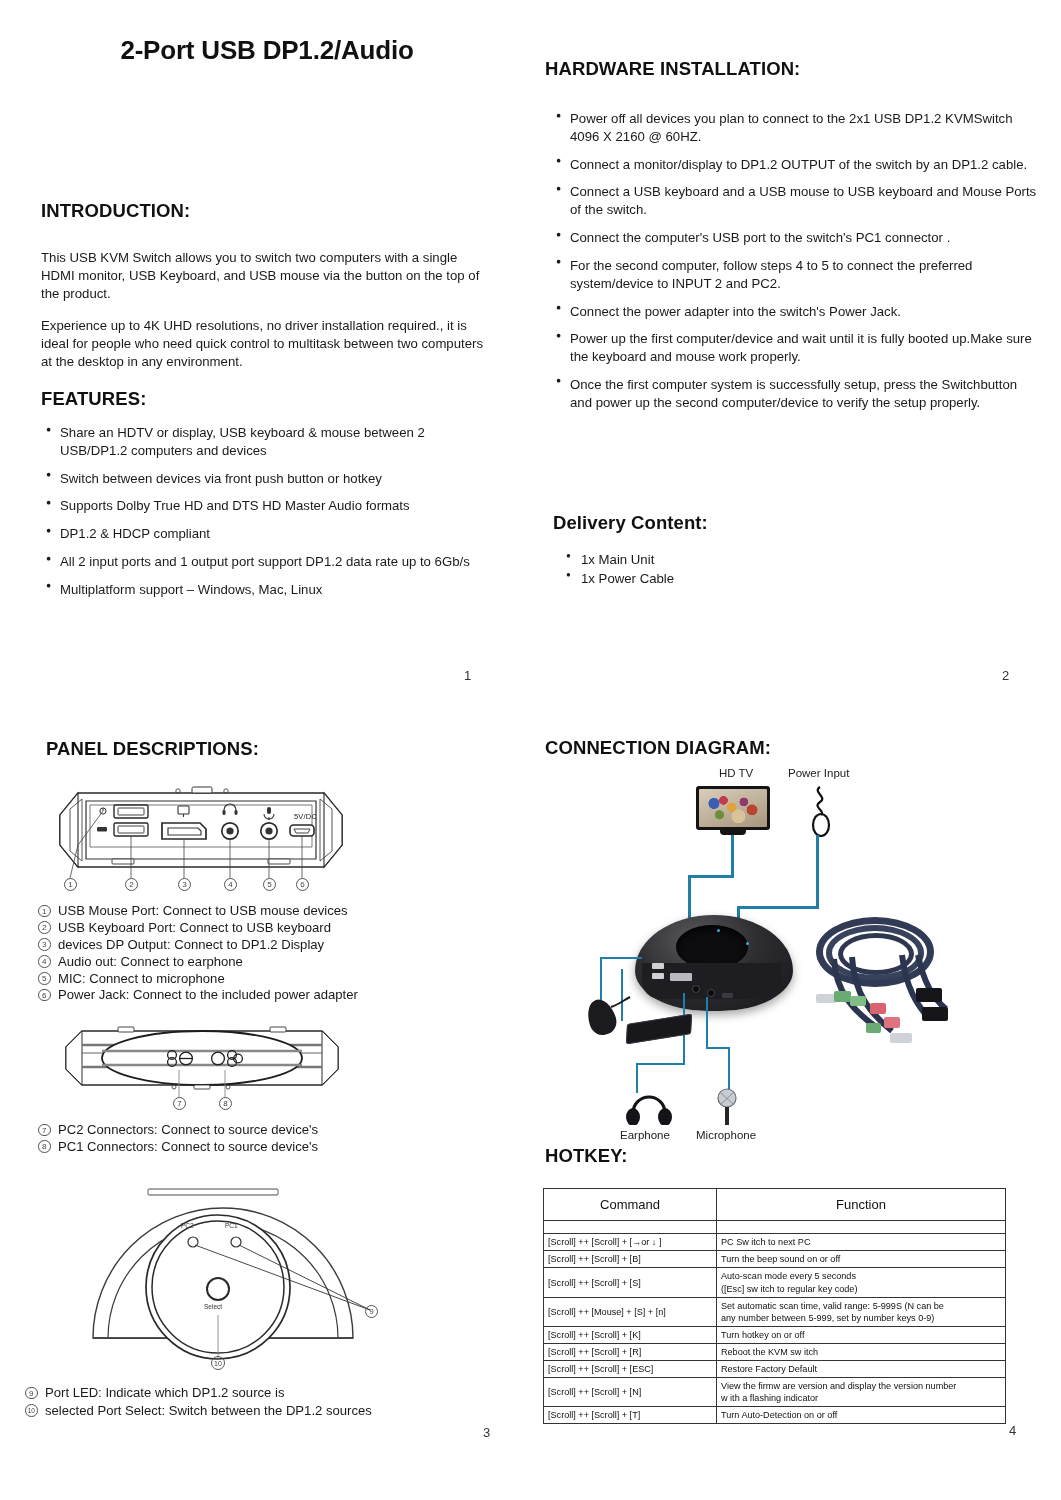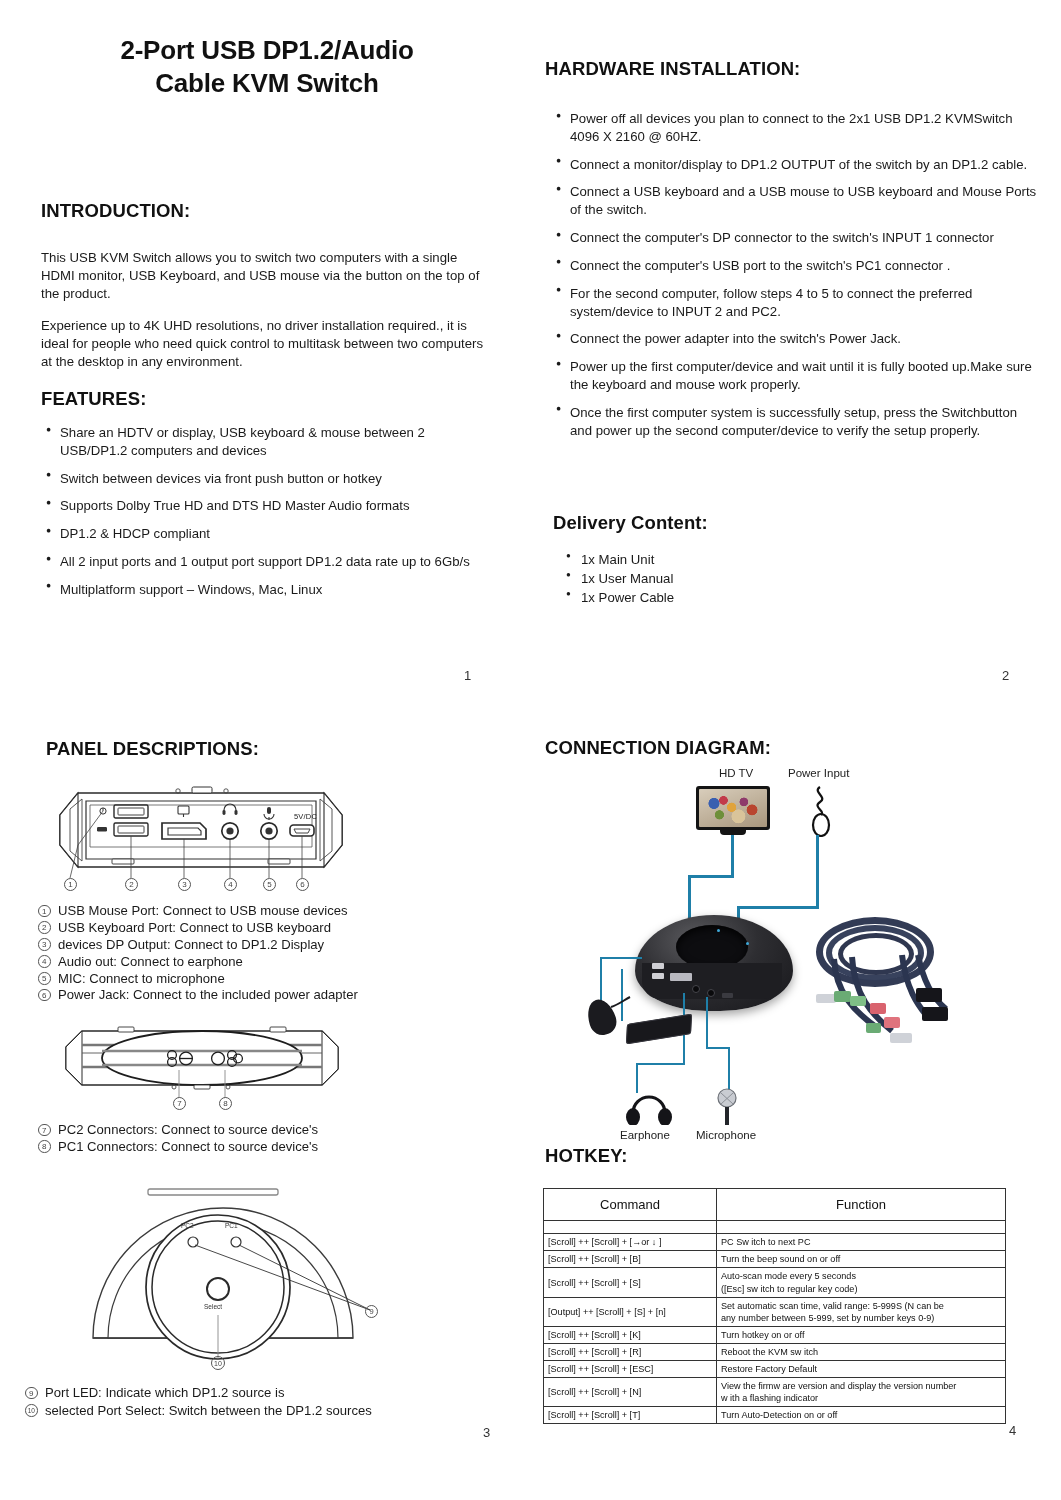--- a/index.html
+++ b/index.html
@@ -141,21 +141,20 @@
   .hp-ico { position:absolute; }
   .mic-ico { position:absolute; }
 </style>
 </head>
 <body>
 
 <div class="page" id="q1">
 
   <div class="doc-title">
     <div>2-Port USB DP1.2/Audio</div>
-    <div>Cable KVM Switch</div>
   </div>
 
   <div style="position:absolute; left:41px; top:200px; width:460px;">
     <h2 class="sec">INTRODUCTION:</h2>
     <p class="body" style="margin-top:27px; width:453px;">This USB KVM Switch allows you to switch two computers with a single HDMI monitor, USB Keyboard, and USB mouse via the button on the top of the product.</p>
     <p class="body" style="margin-top:13px; width:453px;">Experience up to 4K UHD resolutions, no driver installation required., it is ideal for people who need quick control to multitask between two computers at the desktop in any environment.</p>
   </div>
 
   <div style="position:absolute; left:41px; top:388px; width:460px;">
     <h2 class="sec">FEATURES:</h2>
@@ -173,34 +172,32 @@
 </div>
 
 <div class="page" id="q2">
 
   <div style="position:absolute; left:15px; top:58px; width:500px;">
     <h2 class="sec">HARDWARE INSTALLATION:</h2>
     <ul class="bullets" style="margin-top:30px; width:487px; margin-left:10px;">
       <li>Power off all devices you plan to connect to the 2x1 USB DP1.2 KVMSwitch 4096 X 2160 @ 60HZ.</li>
       <li>Connect a monitor/display to DP1.2 OUTPUT of the switch by an DP1.2 cable.</li>
       <li>Connect a USB keyboard and a USB mouse to USB keyboard and Mouse Ports of the switch.</li>
-      <li>Connect the computer's DP connector to the switch's INPUT 1 connector</li>
       <li>Connect the computer's USB port to the switch's PC1 connector .</li>
       <li>For the second computer, follow steps 4 to 5 to connect the preferred system/device to INPUT 2 and PC2.</li>
       <li>Connect the power adapter into the switch's Power Jack.</li>
       <li>Power up the first computer/device and wait until it is fully booted up.Make sure the keyboard and mouse work properly.</li>
       <li>Once the first computer system is successfully setup, press the Switchbutton and power up the second computer/device to verify the setup properly.</li>
     </ul>
   </div>
 
   <div style="position:absolute; left:23px; top:512px; width:420px;">
     <h2 class="sec">Delivery Content:</h2>
     <ul class="bullets delivery" style="margin-top:17px; margin-left:10px;">
       <li>1x Main Unit</li>
-      <li>1x User Manual</li>
       <li>1x Power Cable</li>
     </ul>
   </div>
 
   <div class="pagenum" style="left:472px; top:668px;">2</div>
 </div>
 
 <div class="page" id="q3">
 
   <h2 class="sec" style="position:absolute; left:46px; top:33px;">PANEL DESCRIPTIONS:</h2>
@@ -521,21 +518,21 @@
       <tr>
         <td class="cmd">[Scroll] ++ [Scroll] + [B]</td>
         <td>Turn the beep sound on or off</td>
       </tr>
       <tr>
         <td class="cmd">[Scroll] ++ [Scroll] + [S]</td>
         <td style="white-space:pre-line;">Auto-scan mode every 5 seconds
 ([Esc] sw itch to regular key code)</td>
       </tr>
       <tr>
-        <td class="cmd">[Output] ++ [Scroll] + [S] + [n]</td>
+        <td class="cmd">[Scroll] ++ [Mouse] + [S] + [n]</td>
         <td style="white-space:pre-line;">Set automatic scan time, valid range: 5-999S (N can be
 any number between 5-999, set by number keys 0-9)</td>
       </tr>
       <tr>
         <td class="cmd">[Scroll] ++ [Scroll] + [K]</td>
         <td>Turn hotkey on or off</td>
       </tr>
       <tr>
         <td class="cmd">[Scroll] ++ [Scroll] + [R]</td>
         <td>Reboot the KVM sw itch</td>

